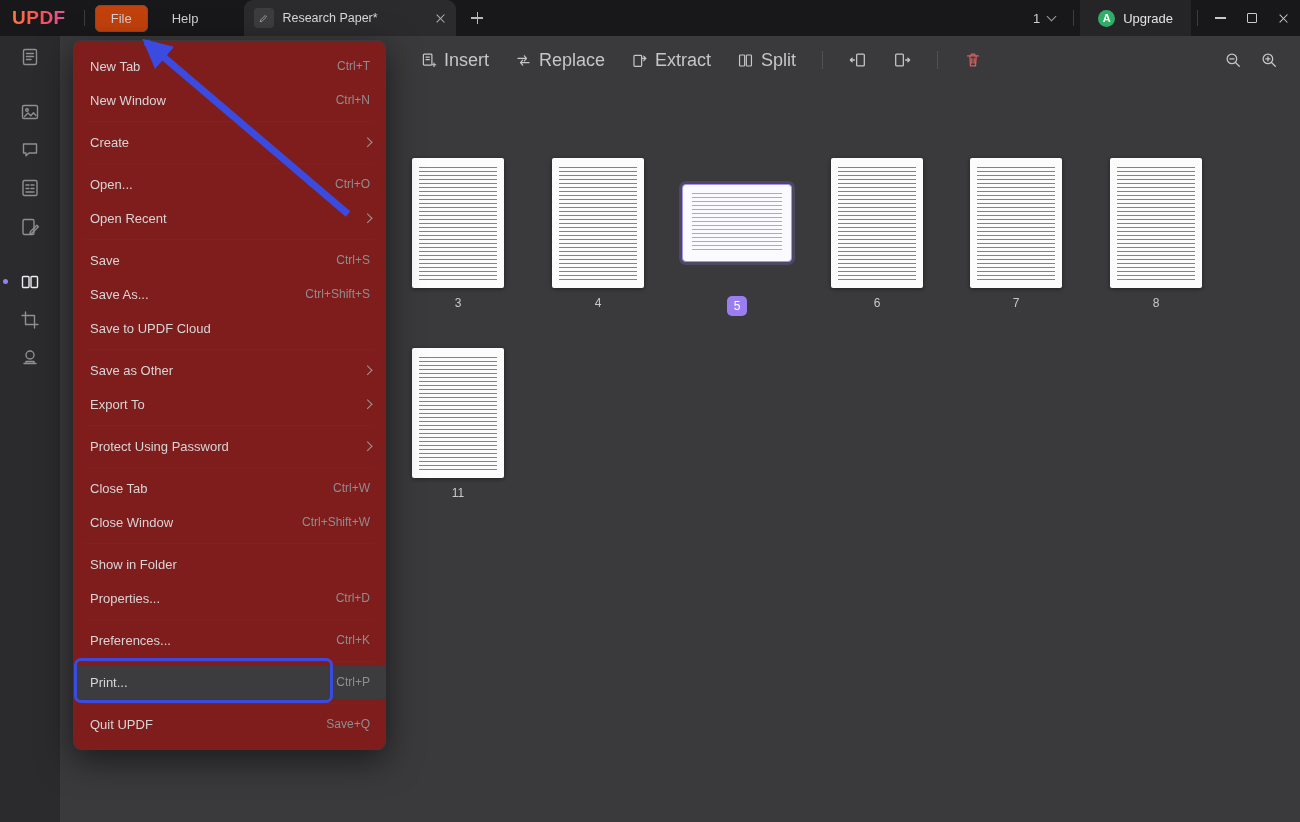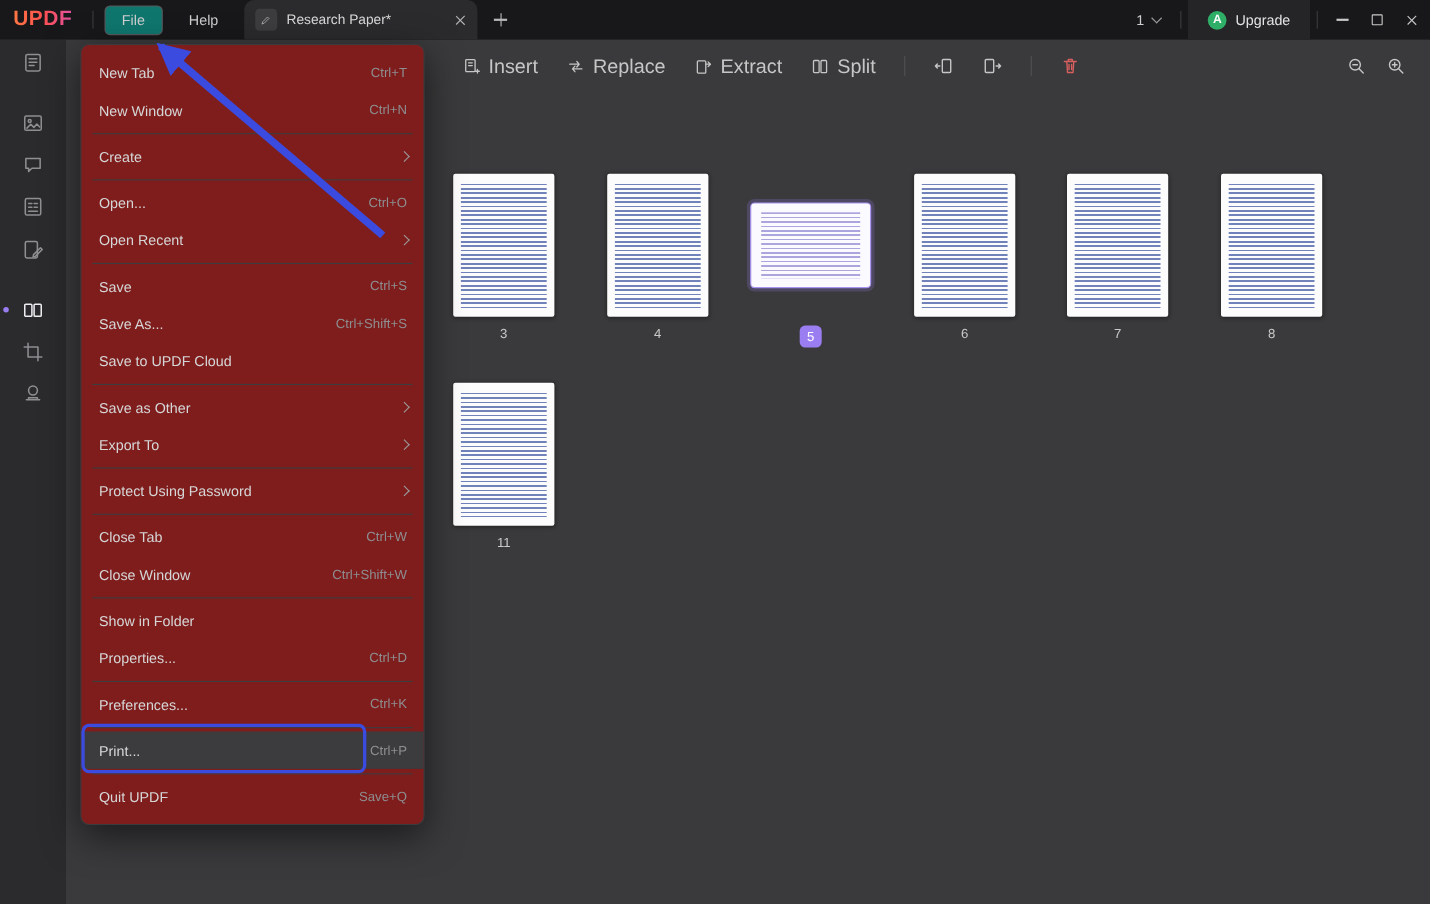--- a/index.html
+++ b/index.html
@@ -4,22 +4,22 @@
 <style>
   *{box-sizing:border-box;margin:0;padding:0;font-family:"Liberation Sans",sans-serif;}
   html,body{width:1300px;height:822px;background:#39393b;overflow:hidden;}
   #app{position:relative;width:1300px;height:822px;}
 
   
   .topbar{position:absolute;top:0;left:0;right:0;height:36px;background:#18181a;display:flex;align-items:center;z-index:30;color:#c7c7c7;}
   .logo{font-size:19px;font-weight:bold;letter-spacing:.5px;padding:0 12px 0 12px;background:linear-gradient(90deg,#ff8a3d,#ff5050,#d553c8);-webkit-background-clip:text;background-clip:text;color:transparent;}
   .vdiv{width:1px;height:16px;background:#3c3c3e;margin:0 6px;flex:none;}
   .menu-btn{background:none;border:1px solid transparent;color:#cfcfcf;font-size:13px;padding:5px 15px;border-radius:5px;margin:0 4px;font-family:inherit;cursor:pointer;}
-  .menu-btn.open{background:#0f766e;border-color:#58585c;}
-  .tab{height:36px;width:212px;margin-left:4px;background:#2b2b2d;border-radius:9px 9px 0 0;display:flex;align-items:center;padding:0 10px;gap:8px;color:#d8d8d8;cursor:pointer;}
+  .menu-btn.open{background:#c2410c;border-color:#58585c;}
+  .tab{height:36px;width:212px;margin-left:26px;background:#2b2b2d;border-radius:9px 9px 0 0;display:flex;align-items:center;padding:0 10px;gap:8px;color:#d8d8d8;cursor:pointer;}
   .tab-ico{width:20px;height:20px;background:#3d3d40;border-radius:4px;display:flex;align-items:center;justify-content:center;color:#a8a8a8;flex:none;}
   .tab-ico svg{width:12px;height:12px;}
   .tab-title{flex:1;font-size:12.5px;white-space:nowrap;overflow:hidden;}
   .tab-close{color:#b5b5b5;cursor:pointer;flex:none;}
   .plus{width:26px;height:26px;margin-left:8px;position:relative;border-radius:4px;cursor:pointer;flex:none;}
   .plus::before,.plus::after{content:"";position:absolute;background:#b9b9b9;}
   .plus::before{left:7px;top:12.3px;width:12px;height:1.4px;}
   .plus::after{left:12.3px;top:7px;width:1.4px;height:12px;}
   .flex1{flex:1;}
   .pagecount{display:flex;align-items:center;gap:8px;font-size:13px;color:#cfcfcf;padding:0 12px;cursor:pointer;}

